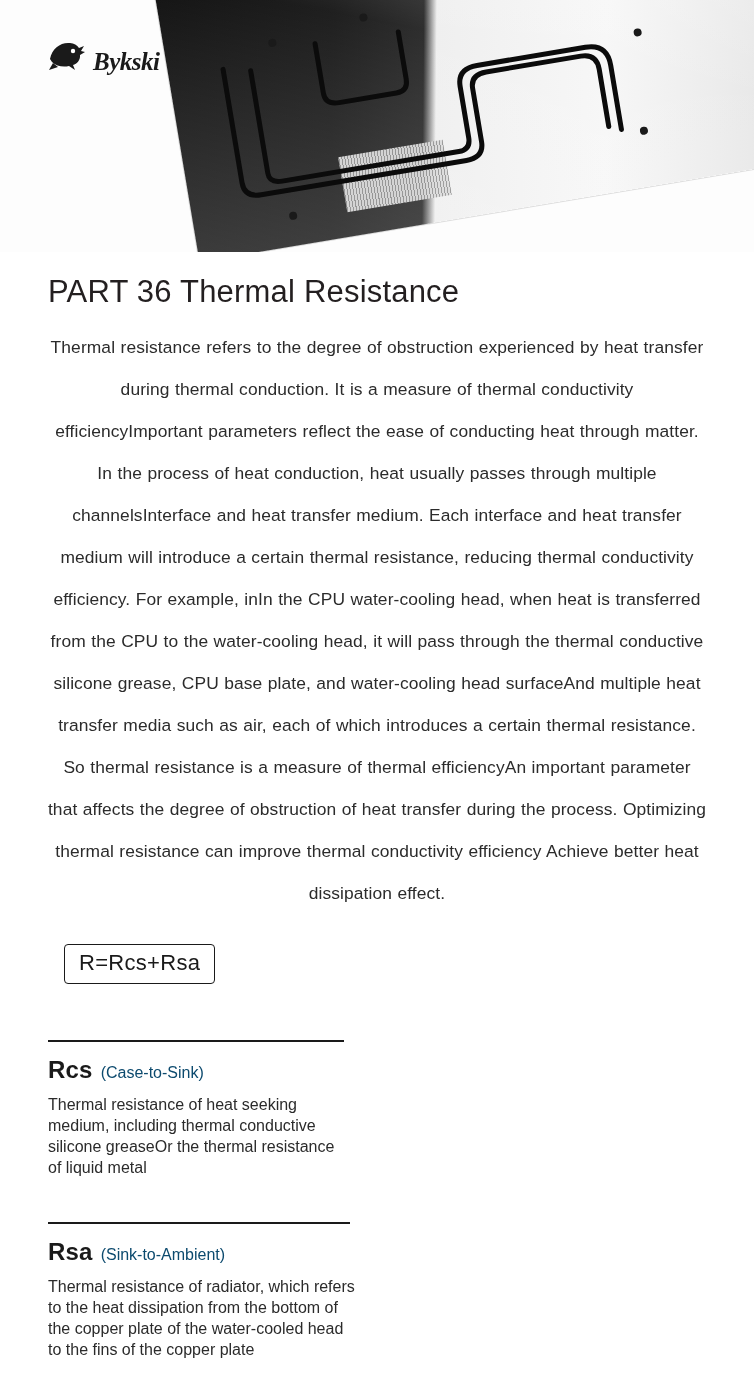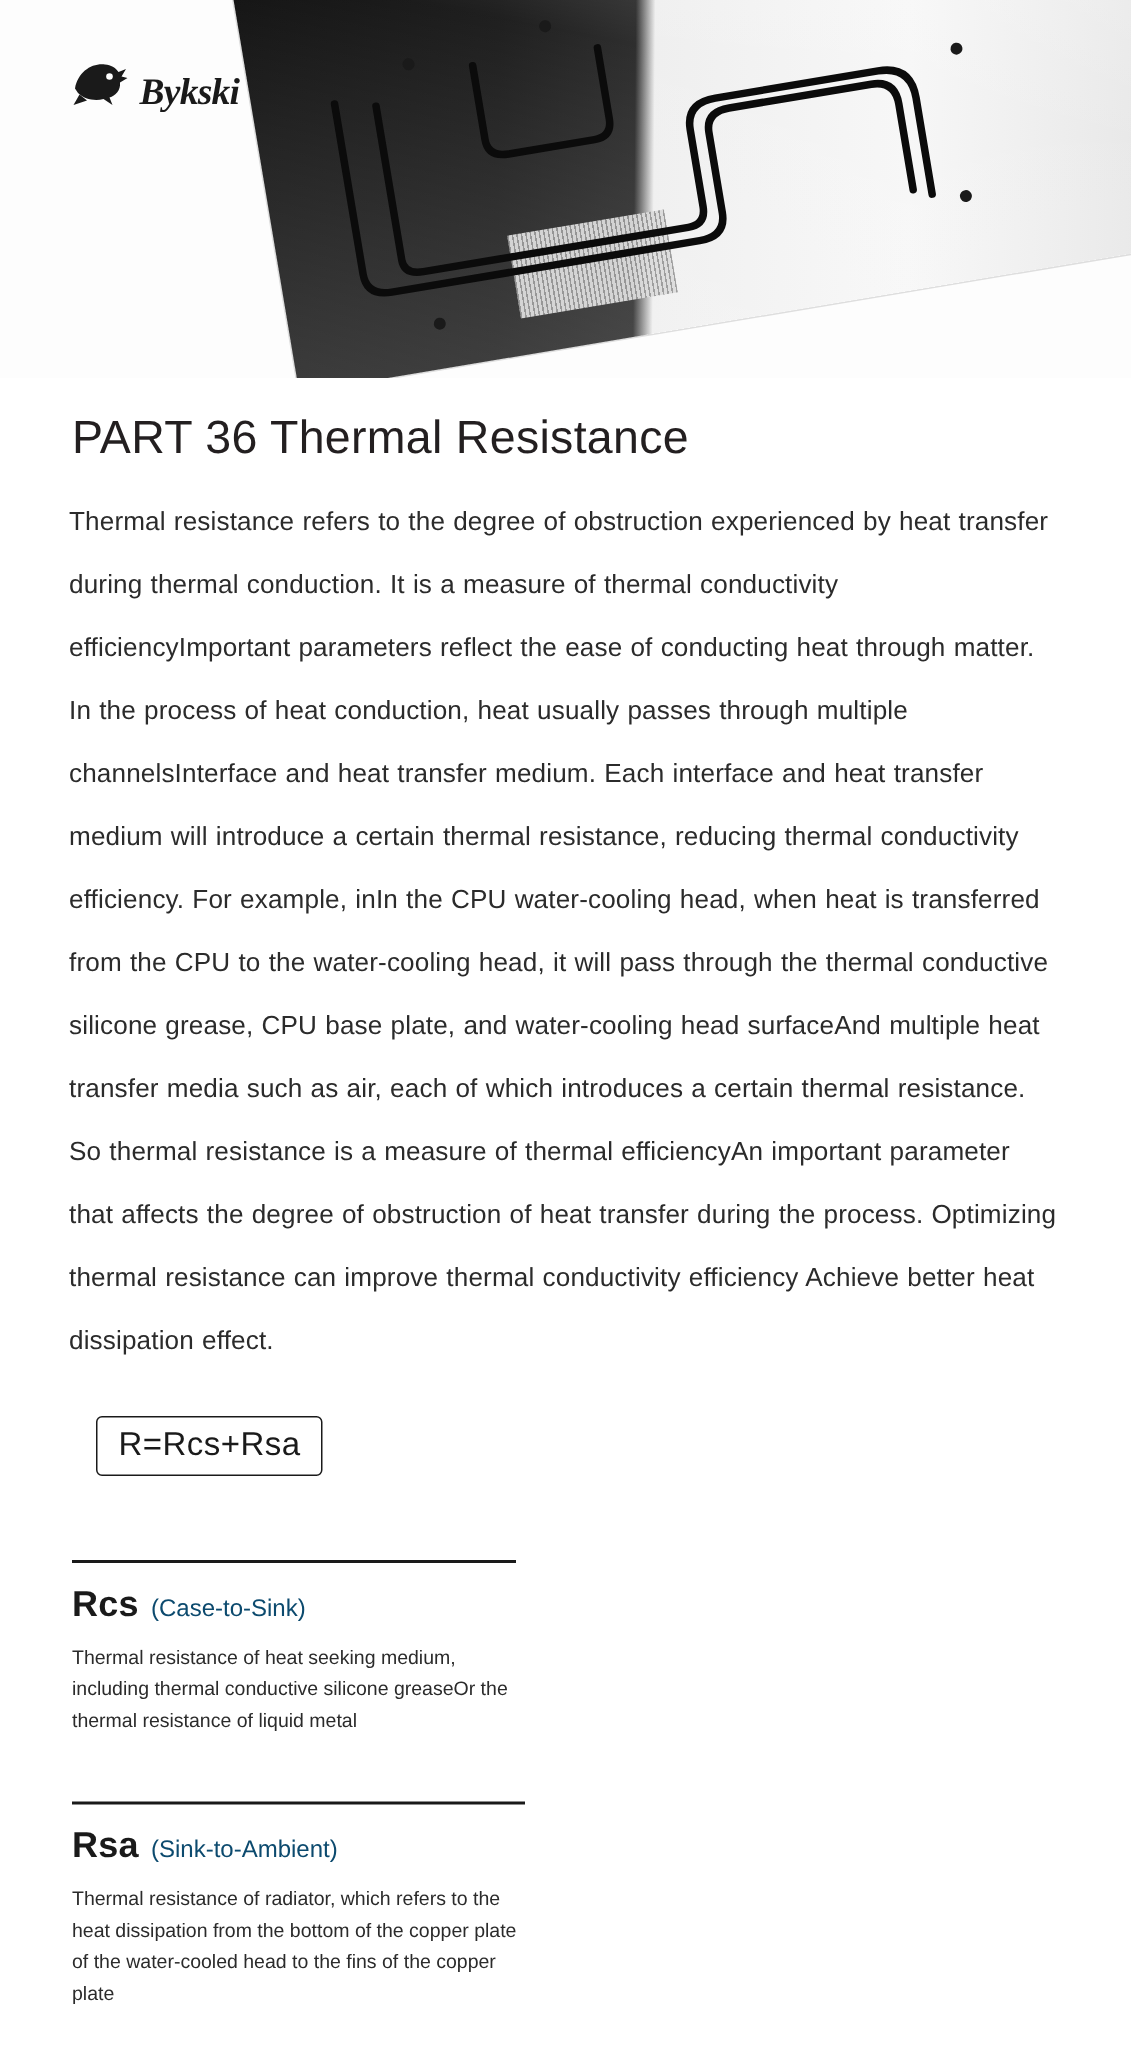--- a/index.html
+++ b/index.html
@@ -123,21 +123,21 @@
     letter-spacing: 0.2px;
     color: #231f20;
     margin: 22px 0 16px 2px;
   }
   p.body-text {
     font-size: 17.4px;
     line-height: 42px;
     letter-spacing: 0.1px;
     color: #2b2b2b;
     margin: 0;
-    text-align: left;
+    text-align: center;
     word-spacing: 0.5px;
   }
 
   
   .formula-wrap {
     margin-top: 30px;
     margin-left: 2px;
     padding-left: 16px;
   }
   .formula-box {
@@ -178,21 +178,21 @@
     font-weight: bold;
     color: #1a1a1a;
     letter-spacing: 0.2px;
   }
   .col-sub {
     font-size: 16px;
     font-weight: normal;
     color: #0c4a6e;
   }
   .col-desc {
-    font-size: 13px;
+    font-size: 16px;
     line-height: 21px;
     color: #2b2b2b;
   }
   .col-b .rule { width: 302px; }
   .col-b { width: 310px; }
 </style>
 </head>
 <body>
 
 <div class="page">

